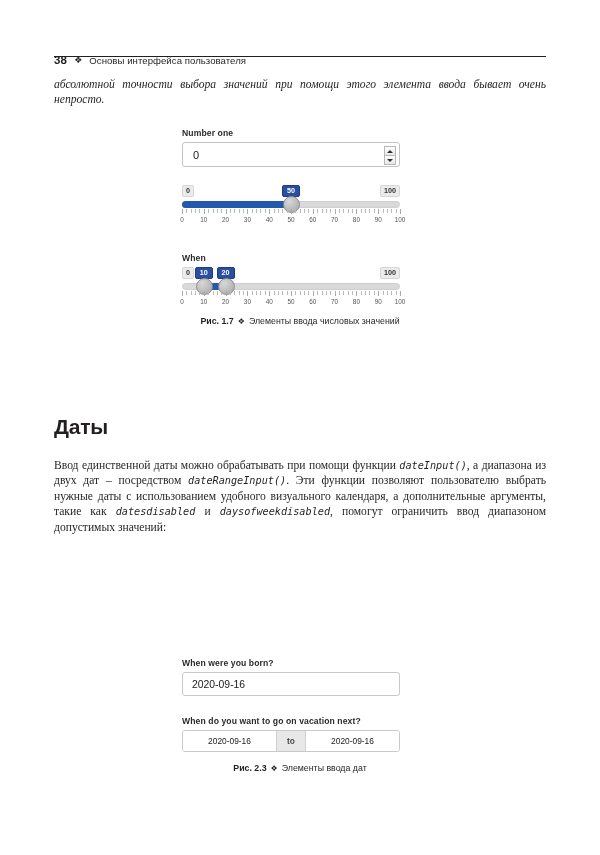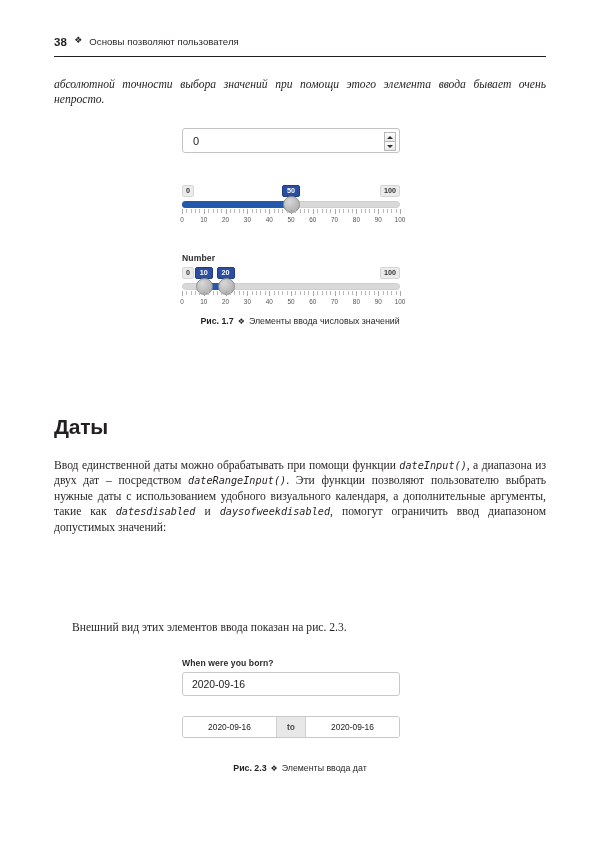--- a/index.html
+++ b/index.html
@@ -20,24 +20,24 @@
     inset: 0;
     width: 600px;
     height: 855px;
     background: #fff;
   }
 
   
   .runhead {
     position: absolute;
     left: 54px;
-    top: 36px;
+    top: 54px;
     width: 492px;
     display: flex;
-    align-items: flex-start;
+    align-items: flex-end;
     gap: 7px;
     font-family: "Liberation Sans", sans-serif;
   }
   .runhead-page {
     font-size: 11.5px;
     font-weight: bold;
     color: #231f20;
     letter-spacing: .2px;
   }
   .runhead-orn {
@@ -328,29 +328,30 @@
   .caption .orn { font-size: 8px; margin: 0 4px; }
 </style>
 </head>
 <body>
 
 <div class="page">
 
   <div class="runhead">
     <span class="runhead-page">38</span>
     <span class="runhead-orn">❖</span>
-    <span class="runhead-title">Основы позволяют пользователя</span>
+    <span class="runhead-title">Основы интерфейса пользователя</span>
   </div>
   <div class="runhead-rule"></div>
 
   <div class="para" style="left:54px; top:77px; width:492px;font-style:italic;">абсолютной точности выбора значений при помощи этого элемента ввода бывает очень непросто.</div>
 
   <div class="figure">
 
     <div style="position:absolute; left:182px; top:128px;">
+      <div class="widget-label">Number one</div>
       <div class="num-input">
         <span class="val">0</span>
         <span class="spinner">
           <span class="spin-btn">
               <i class="arr-up"></i>
             </span>
           <span class="spin-btn">
               <i class="arr-dn"></i>
             </span>
         </span>
@@ -431,21 +432,21 @@
             <span class="ticklabel" style="left: 60%;">60</span>
             <span class="ticklabel" style="left: 70%;">70</span>
             <span class="ticklabel" style="left: 80%;">80</span>
             <span class="ticklabel" style="left: 90%;">90</span>
             <span class="ticklabel" style="left: 100%;">100</span>
           </div>
       </div>
     </div>
 
     <div style="position:absolute; left:182px; top:253px;">
-      <div class="widget-label">Number</div>
+      <div class="widget-label">When</div>
       <div class="slider-wrap">
         <div class="slider-ends">
           <span class="end-pill left">0</span>
           <span class="bubble" style="left:10%;">10</span>
           <span class="bubble" style="left:20%;">20</span>
           <span class="end-pill right">100</span>
         </div>
         <div class="track">
           <div class="track-fill" style="left:10%; width:10%;"></div>
           <div class="handle" style="left:10%;"></div>
@@ -526,32 +527,32 @@
   </div>
 
 
   <h2 class="section">Даты</h2>
 
   <div class="para" style="left:54px; top:458px; width:492px;">
     <span>Ввод единственной даты можно обрабатывать при помощи функции </span><span class="mono-i">dateInput()</span><span>, а диапазона из двух дат – посредством </span><span class="mono-i">dateRangeInput()</span><span>. Эти функции позволяют пользователю выбрать нужные даты с использованием удобного визуального календаря, а дополнительные аргументы, такие как </span><span class="mono-i">datesdisabled</span><span> и </span><span class="mono-i">daysofweekdisabled</span><span>, помогут ограничить ввод диапазоном допустимых значений:</span>
   </div>
 
 
-  <div class="para indent" style="left:54px; top:620px; width:492px;">Внешний вид этих элементов ввода показан на рис. 2.3.</div>
 
   <div class="figure">
 
     <div style="position:absolute; left:182px; top:658px;">
       <div class="widget-label">When were you born?</div>
       <div class="date-input">
         <span class="val">2020-09-16</span>
       </div>
     </div>
 
     <div style="position:absolute; left:182px; top:716px;">
+      <div class="widget-label">When do you want to go on vacation next?</div>
       <div class="date-range">
         <span class="dr-field">2020-09-16</span>
         <span class="dr-sep">to</span>
         <span class="dr-field">2020-09-16</span>
       </div>
     </div>
 
     <div class="caption" style="top:763px;">
       <span class="num">Рис. 2.3</span><span class="orn">❖</span><span>Элементы ввода дат</span>
     </div>

